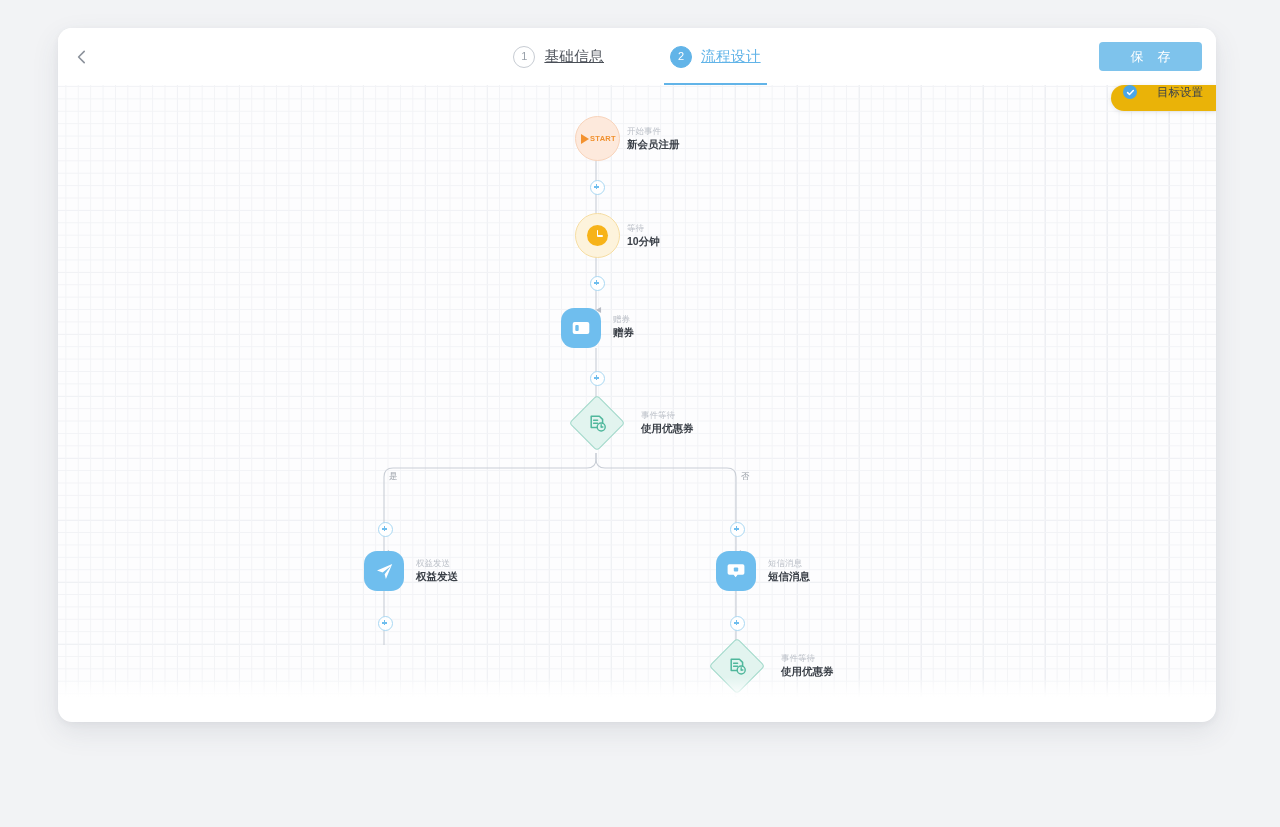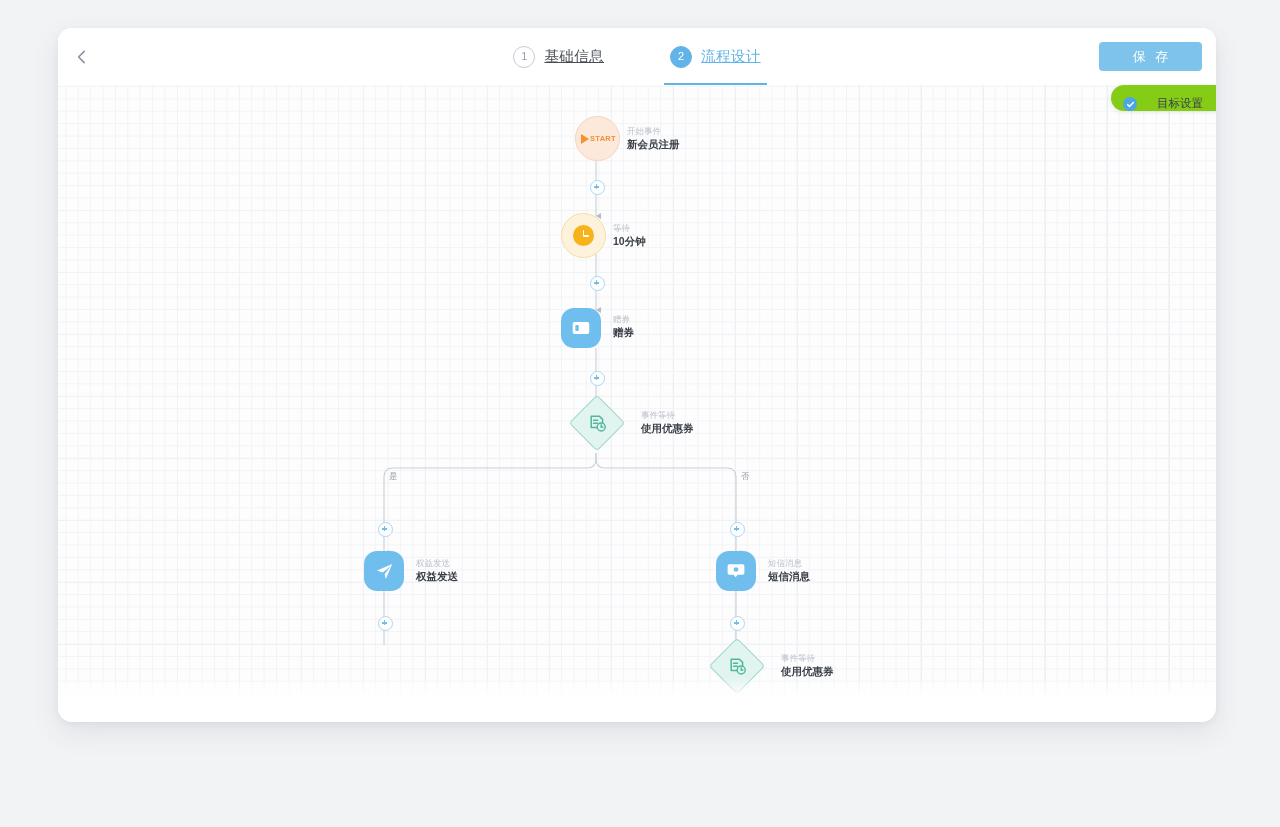--- a/index.html
+++ b/index.html
@@ -41,21 +41,21 @@
   .step.active .step-num{background:#62b4e8;border-color:#62b4e8;color:#fff;}
   .step-label{font-size:14.5px;color:#4a4f57;letter-spacing:.4px;text-decoration:underline;}
   .step.active .step-label{color:#62b4e8;}
   .step.active:after{
     content:"";position:absolute;left:-4px;right:-4px;bottom:0;height:2px;background:#62b4e8;
   }
   .save-btn{
     position:absolute;right:14px;top:14px;width:103px;height:29px;
     background:#7ec3ec;border:none;border-radius:4px;color:#fff;
     font-size:13px;letter-spacing:3px;text-indent:3px;cursor:pointer;
-    font-family:Liberation Sans, sans-serif;
+    font-family:Liberation Mono, monospace;
   }
 
   
   .canvas{
     position:absolute;left:0;top:57px;width:1158px;height:614px;
     background-color:#fdfdfe;
     background-image:
       linear-gradient(to right,#f2f3f6 1px,transparent 1px),
       linear-gradient(to bottom,#f2f3f6 1px,transparent 1px),
       linear-gradient(to right,#eceef2 1px,transparent 1px),
@@ -119,23 +119,23 @@
   }
   .plus:before{content:"";position:absolute;left:2.6px;top:5.2px;width:5.2px;height:1.4px;background:#6fbeee;}
   .plus:after{content:"";position:absolute;left:4.9px;top:2.9px;width:1.4px;height:5.2px;background:#6fbeee;}
 
   
   .branch-label{position:absolute;font-size:8.5px;color:#9aa0a8;z-index:4;}
 
   
   .goal-pill{
     position:absolute;right:-1px;top:57px;height:26px;
-    background:#84cc16;border-radius:13px 0 0 13px;
+    background:#eab308;border-radius:13px 0 0 13px;
     box-shadow:0 1px 5px rgba(60,70,90,.13);
-    display:flex;align-items:flex-end;gap:20px;padding:0 14px 0 12px;
+    display:flex;align-items:flex-start;gap:20px;padding:0 14px 0 12px;
     z-index:7;cursor:pointer;
   }
   .check-circle{
     width:14px;height:14px;border-radius:50%;background:#4ba6e8;
     display:flex;align-items:center;justify-content:center;flex:0 0 auto;
   }
   .check-circle svg{display:block;}
   .goal-text{font-size:11.5px;color:#3d434b;white-space:nowrap;}
 </style>
 </head>
@@ -201,21 +201,21 @@
         <div class="shape shape-start">
           <div class="start-tri"></div>
           <div class="start-word">START</div>
         </div>
         <div class="node-labels">
           <div class="node-type">开始事件</div>
           <div class="node-name">新会员注册</div>
         </div>
       </div>
 
-      <div class="node" style="left:503px;top:128px;">
+      <div class="node" style="left:517px;top:128px;">
         <div class="shape shape-wait">
           <div class="clock"></div>
         </div>
         <div class="node-labels">
           <div class="node-type">等待</div>
           <div class="node-name">10分钟</div>
         </div>
       </div>
 
       <div class="node" style="left:503px;top:223px;font-family:Liberation Mono, monospace;">

